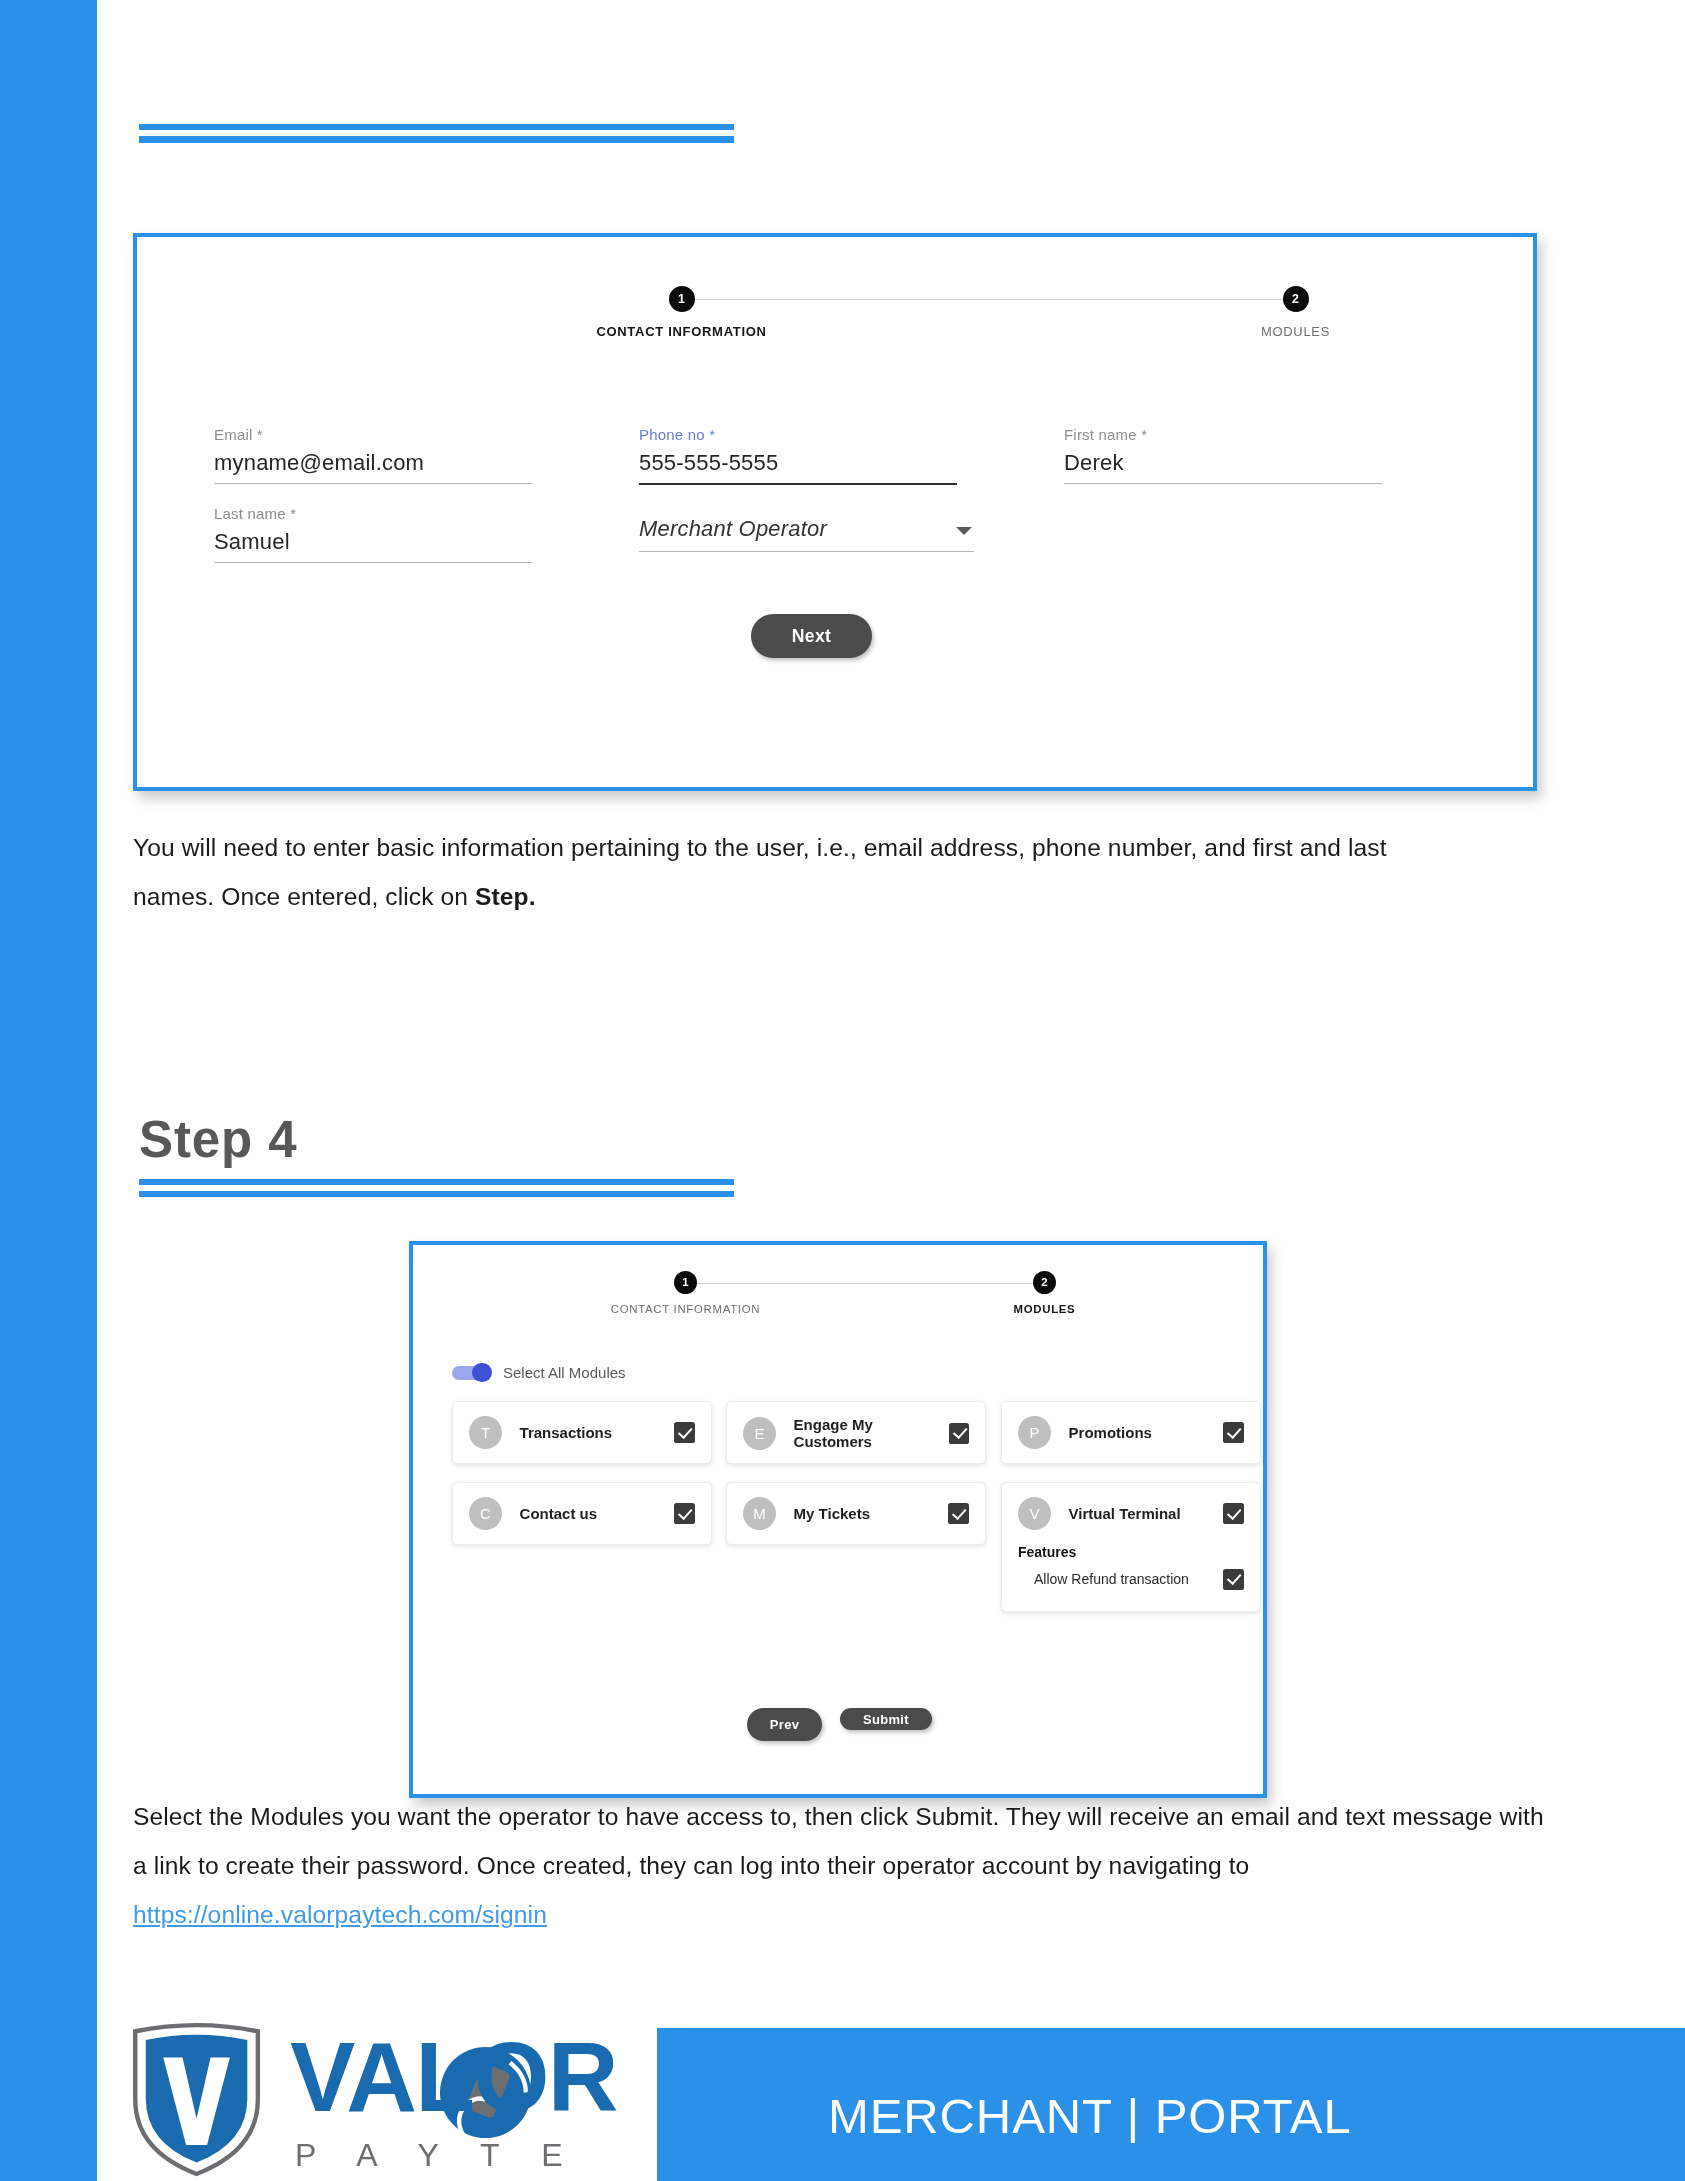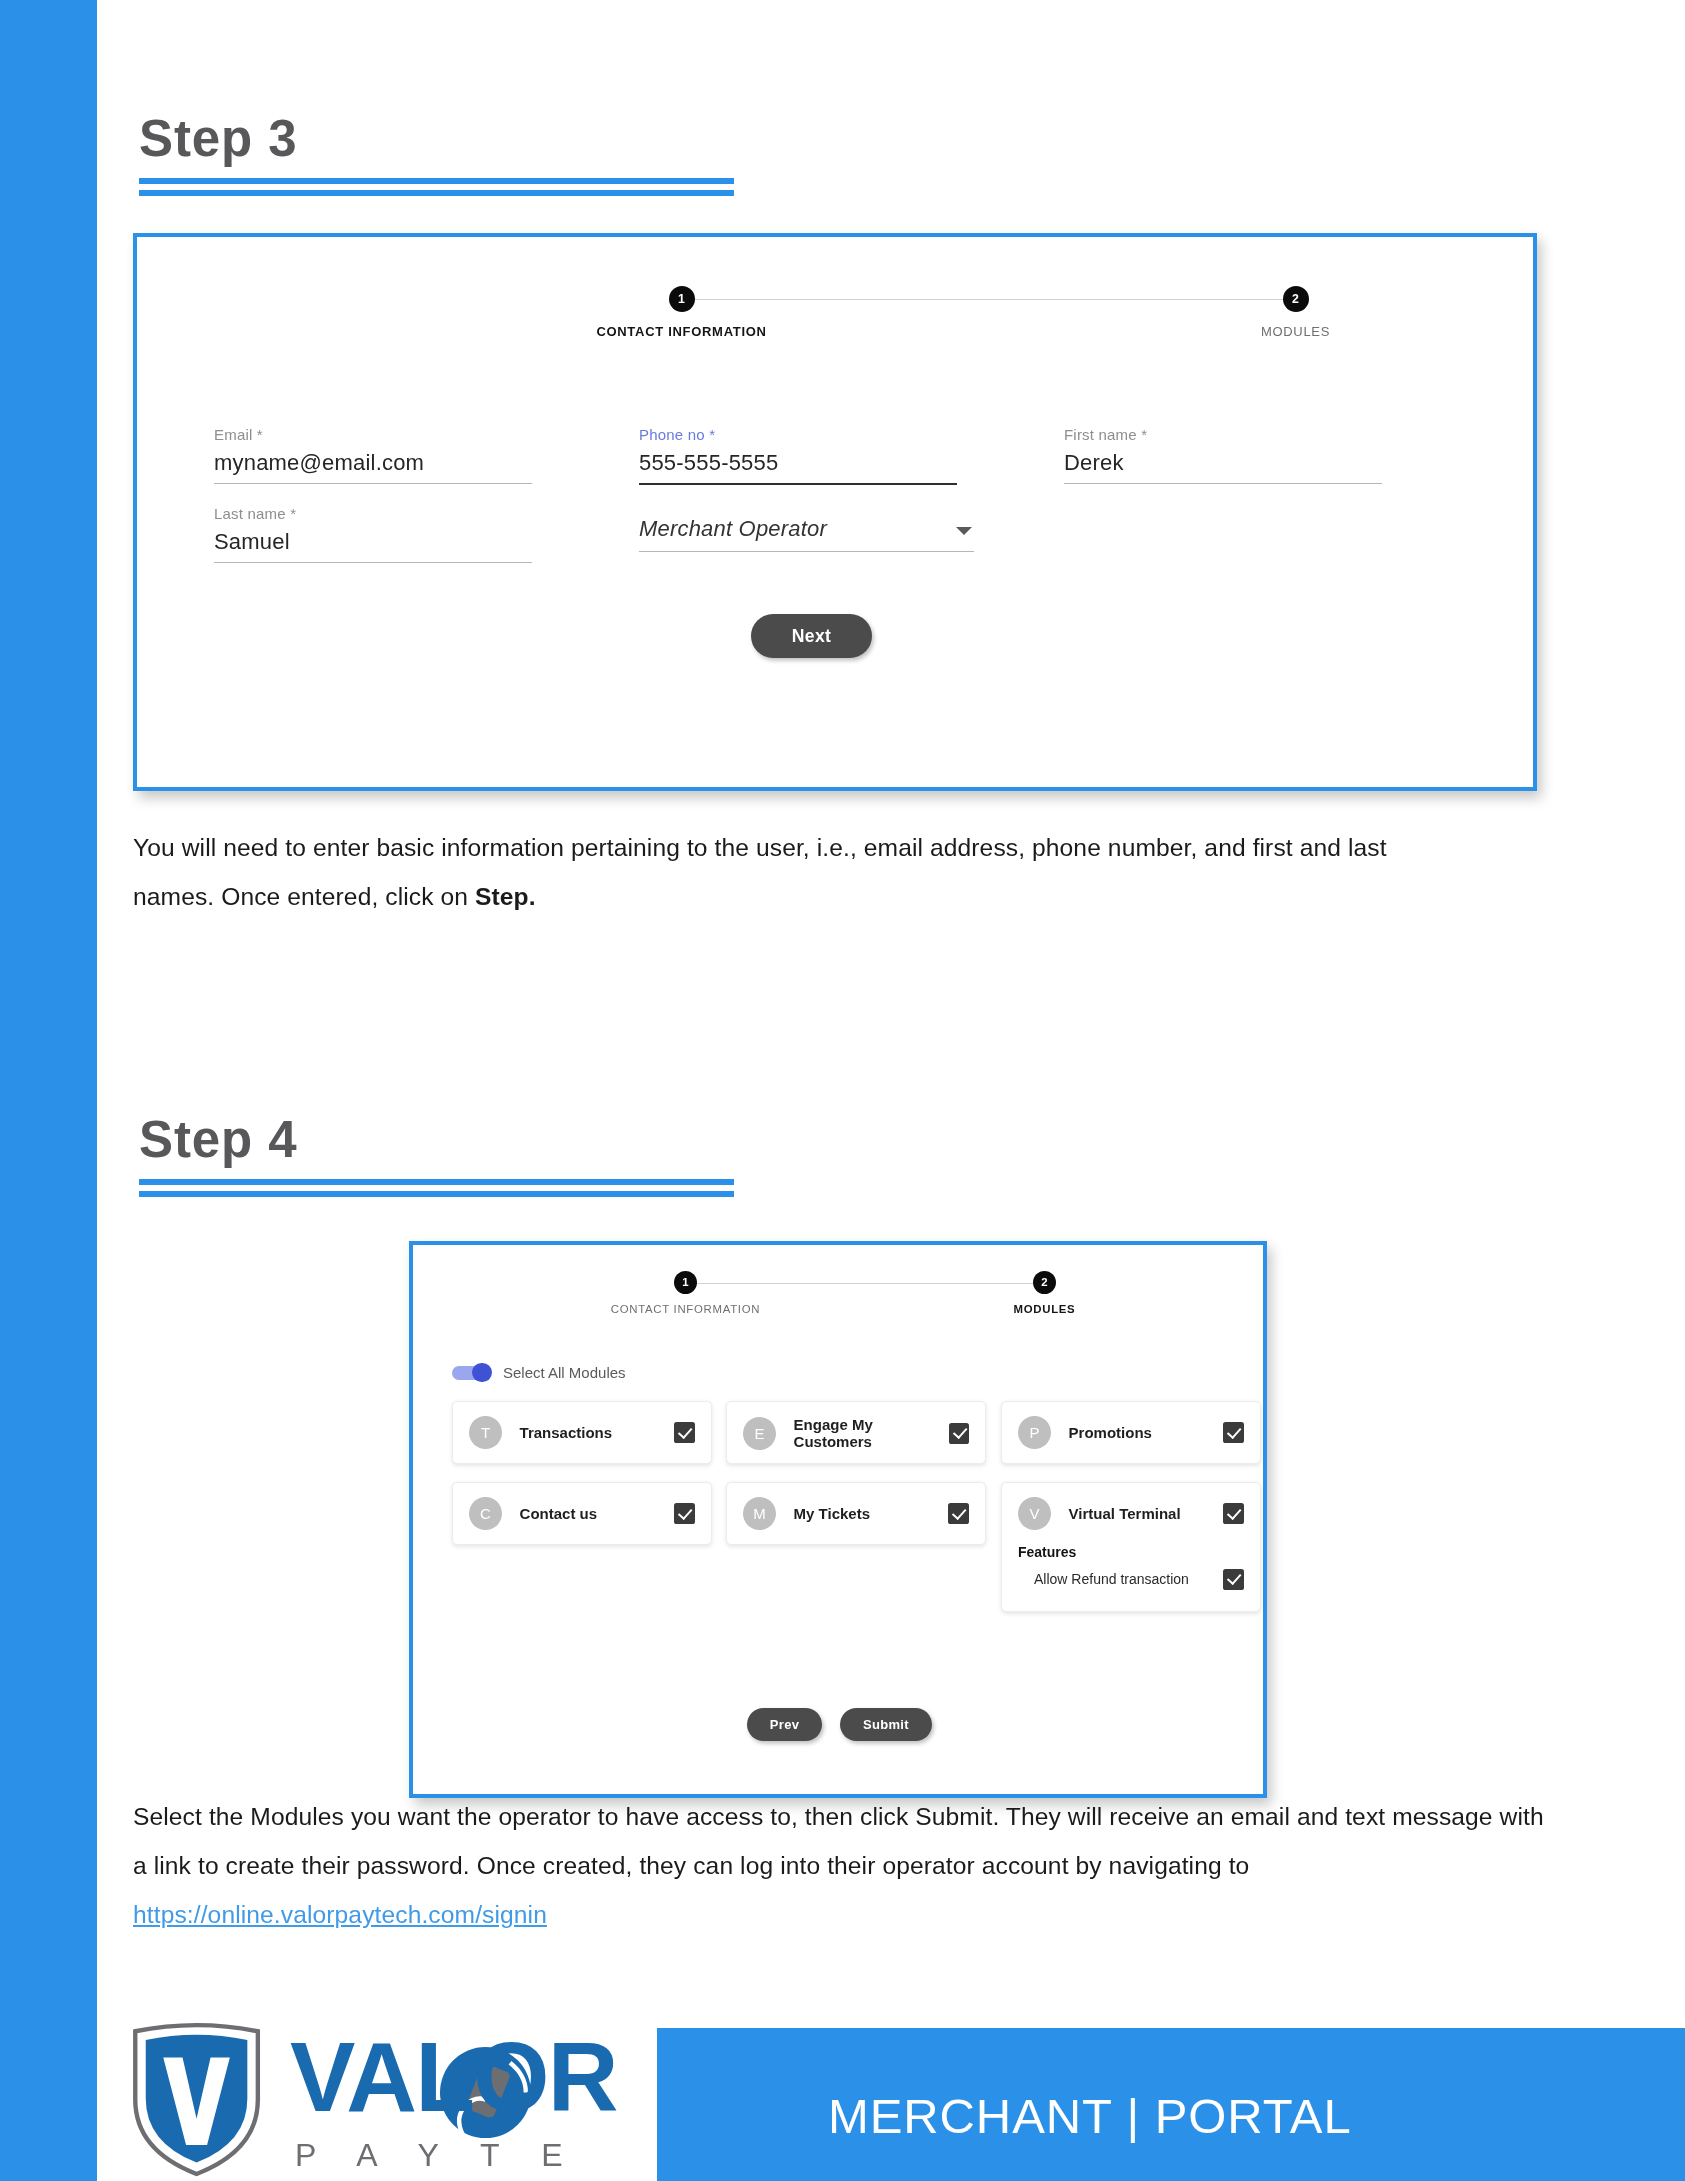--- a/index.html
+++ b/index.html
@@ -153,21 +153,20 @@
   }
 </style>
 </head>
 <body>
 
 <div class="page">
 
   <div class="left-rail"></div>
 
   <div class="step-head" style="top:112px;">
-    <div class="step-title">Step 3</div>
     <div class="step-rules">
       <div class="rule"></div>
       <div class="rule"></div>
     </div>
   </div>
 
   <div class="shot" style="left:133px; top:233px; width:1404px; height:558px;">
     <div class="shot-inner">
 
       <div class="stepper" style="position:absolute; left:0; top:49px; width:100%; height:79px;">
@@ -301,21 +300,21 @@
           <div class="cbox"></div>
         </div>
         <div class="features-title">Features</div>
         <div class="frow">
           <div class="fname">Allow Refund transaction</div>
           <div class="cbox"></div>
         </div>
       </div>
 
       <div class="pill" style="left:334px; top:463px; width:75px; height:33px; font-size:13px;">Prev</div>
-      <div class="pill" style="left:427px; top:463px; width:92px; height:33px; font-size:13px;">Submit</div>
+      <div class="pill" style="left:427px; top:463px; width:92px; height:22px; font-size:13px;">Submit</div>
     </div>
   </div>
 
   <p class="para" style="left:133px; top:1792px; width:1422px;">
     <span>Select the Modules you want the operator to have access to, then click Submit. They will receive an email and text message with a link to create their password. Once created, they can log into their operator account by navigating to  </span><a class="link" href="#">https://online.valorpaytech.com/signin</a>
   </p>
 
   <div class="logo-wrap">
     <svg width="522" height="169" viewBox="0 0 595 193">
       <path d="M18 22 L18 100 Q18 158 88 185 Q158 158 158 100 L158 22 Q88 8 18 22 Z" fill="#ffffff" stroke="#6d6e71" stroke-width="5"></path>

